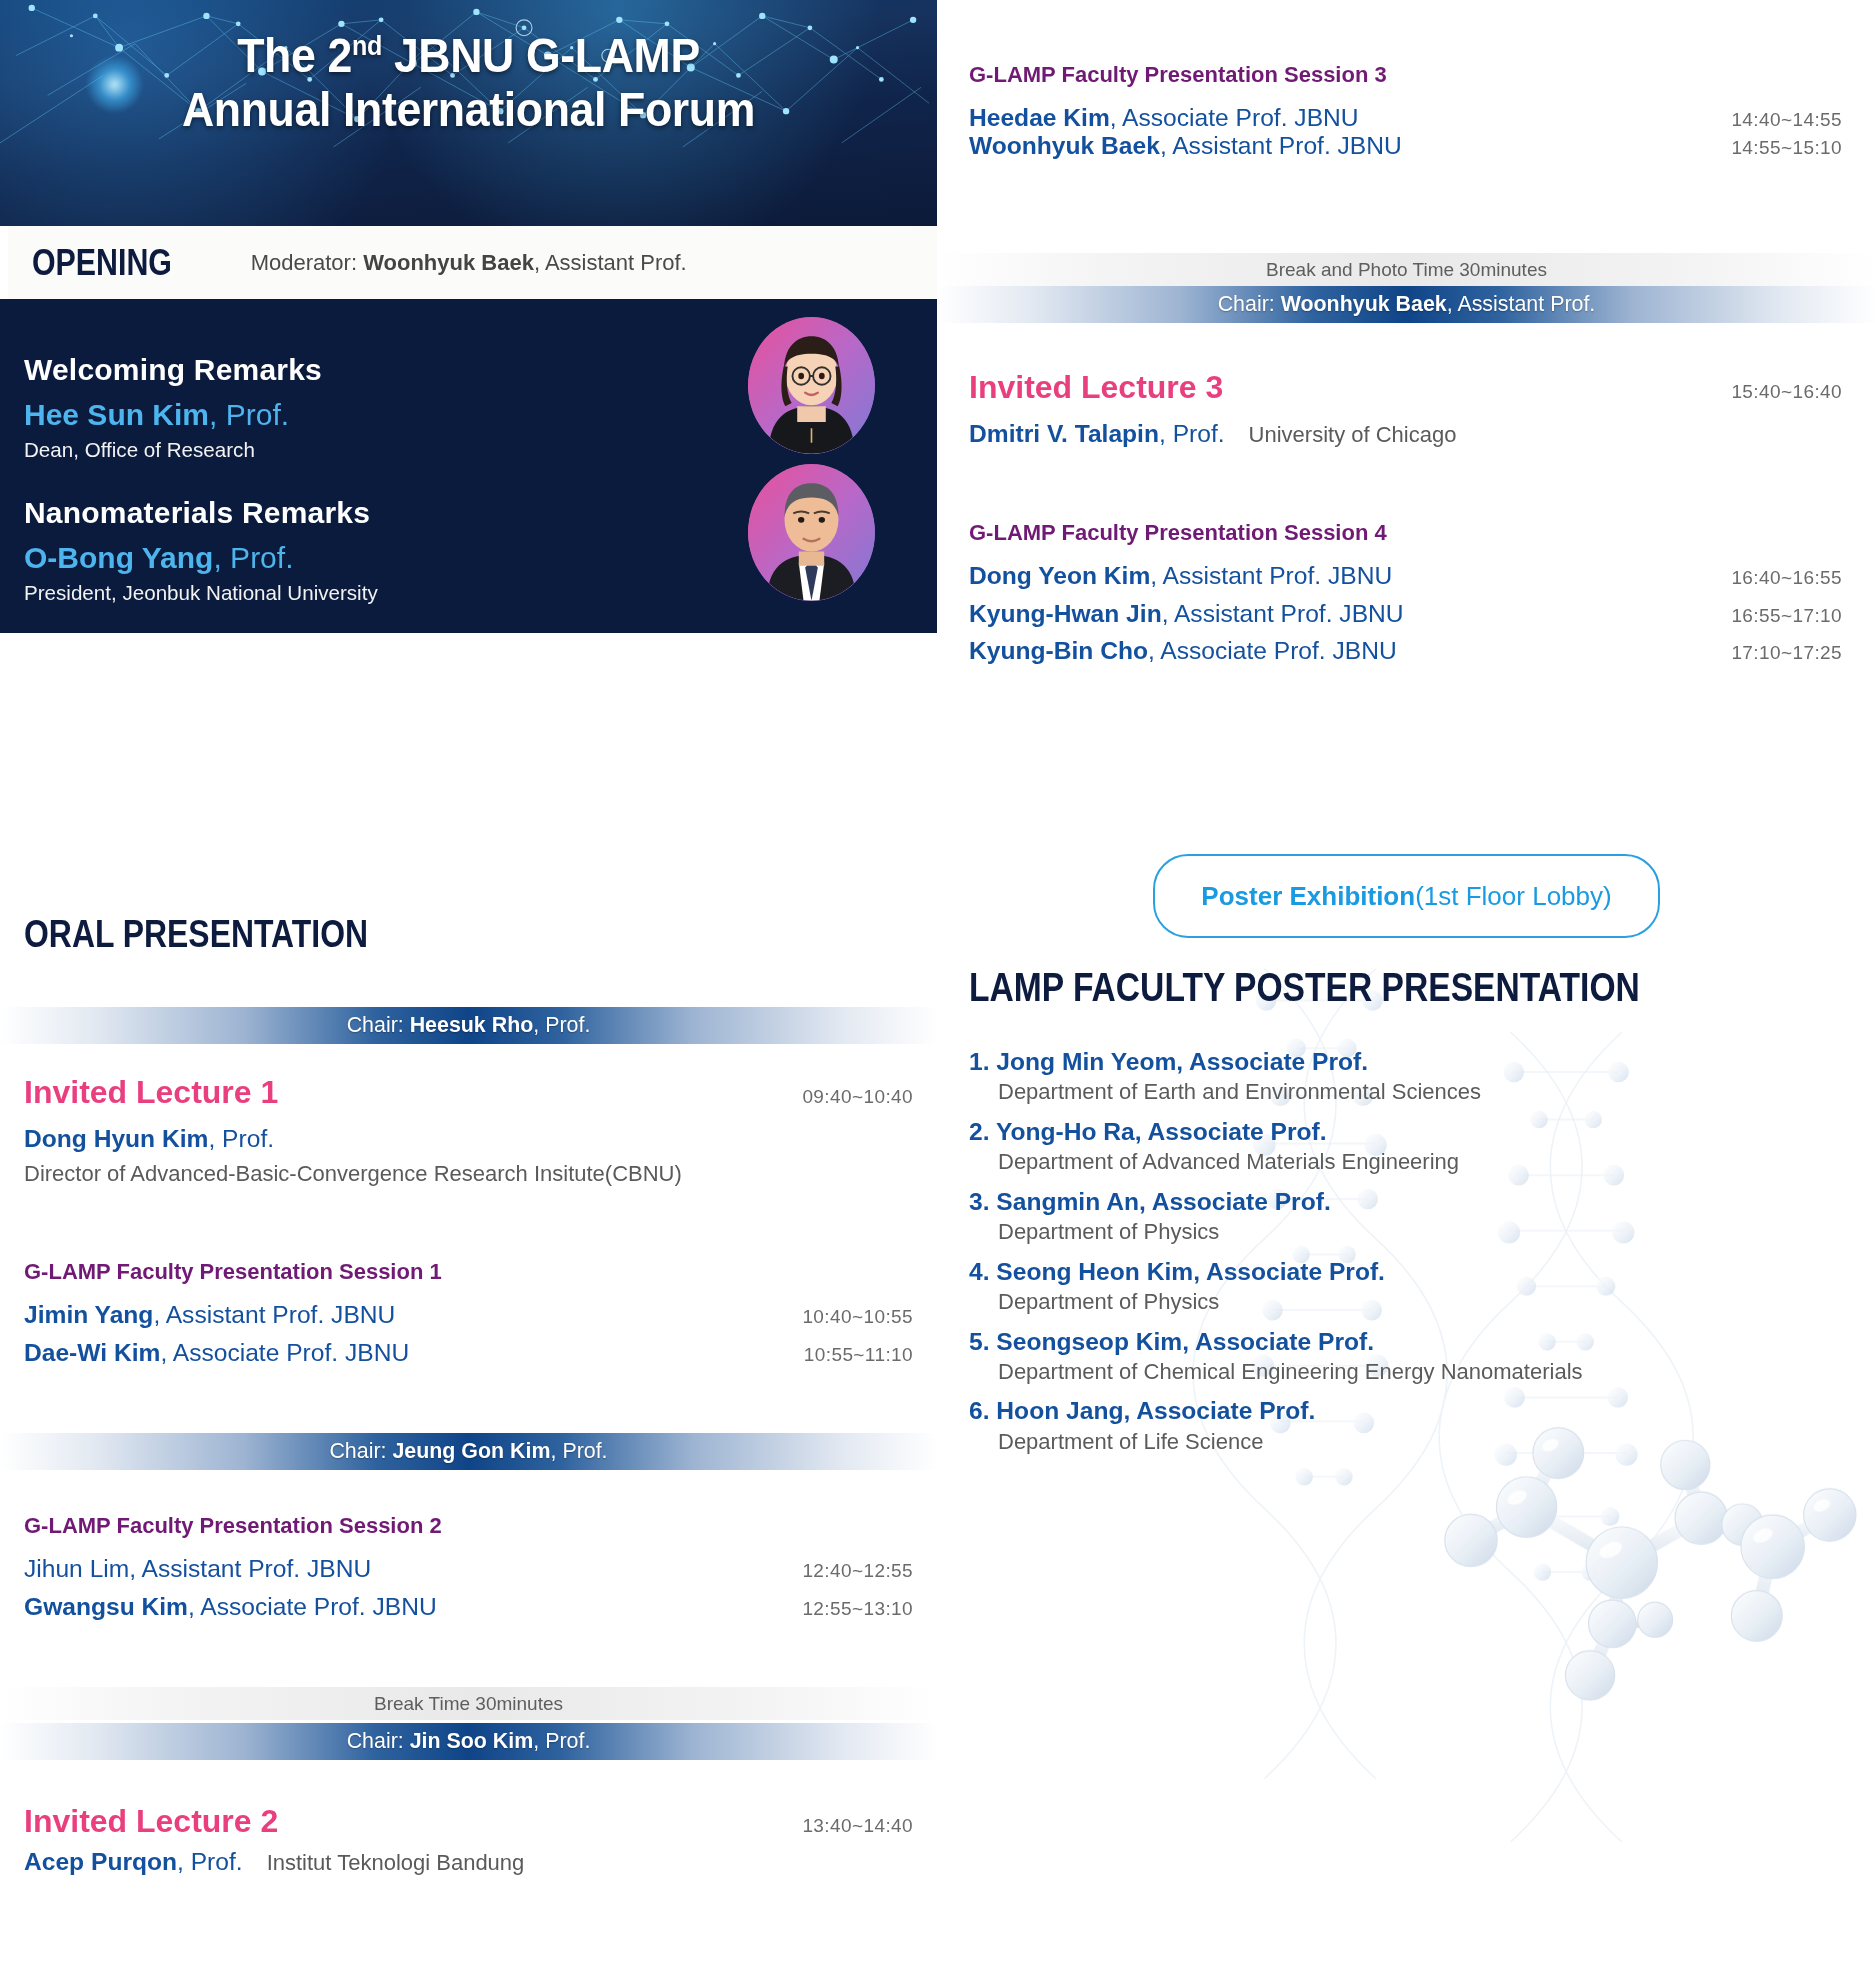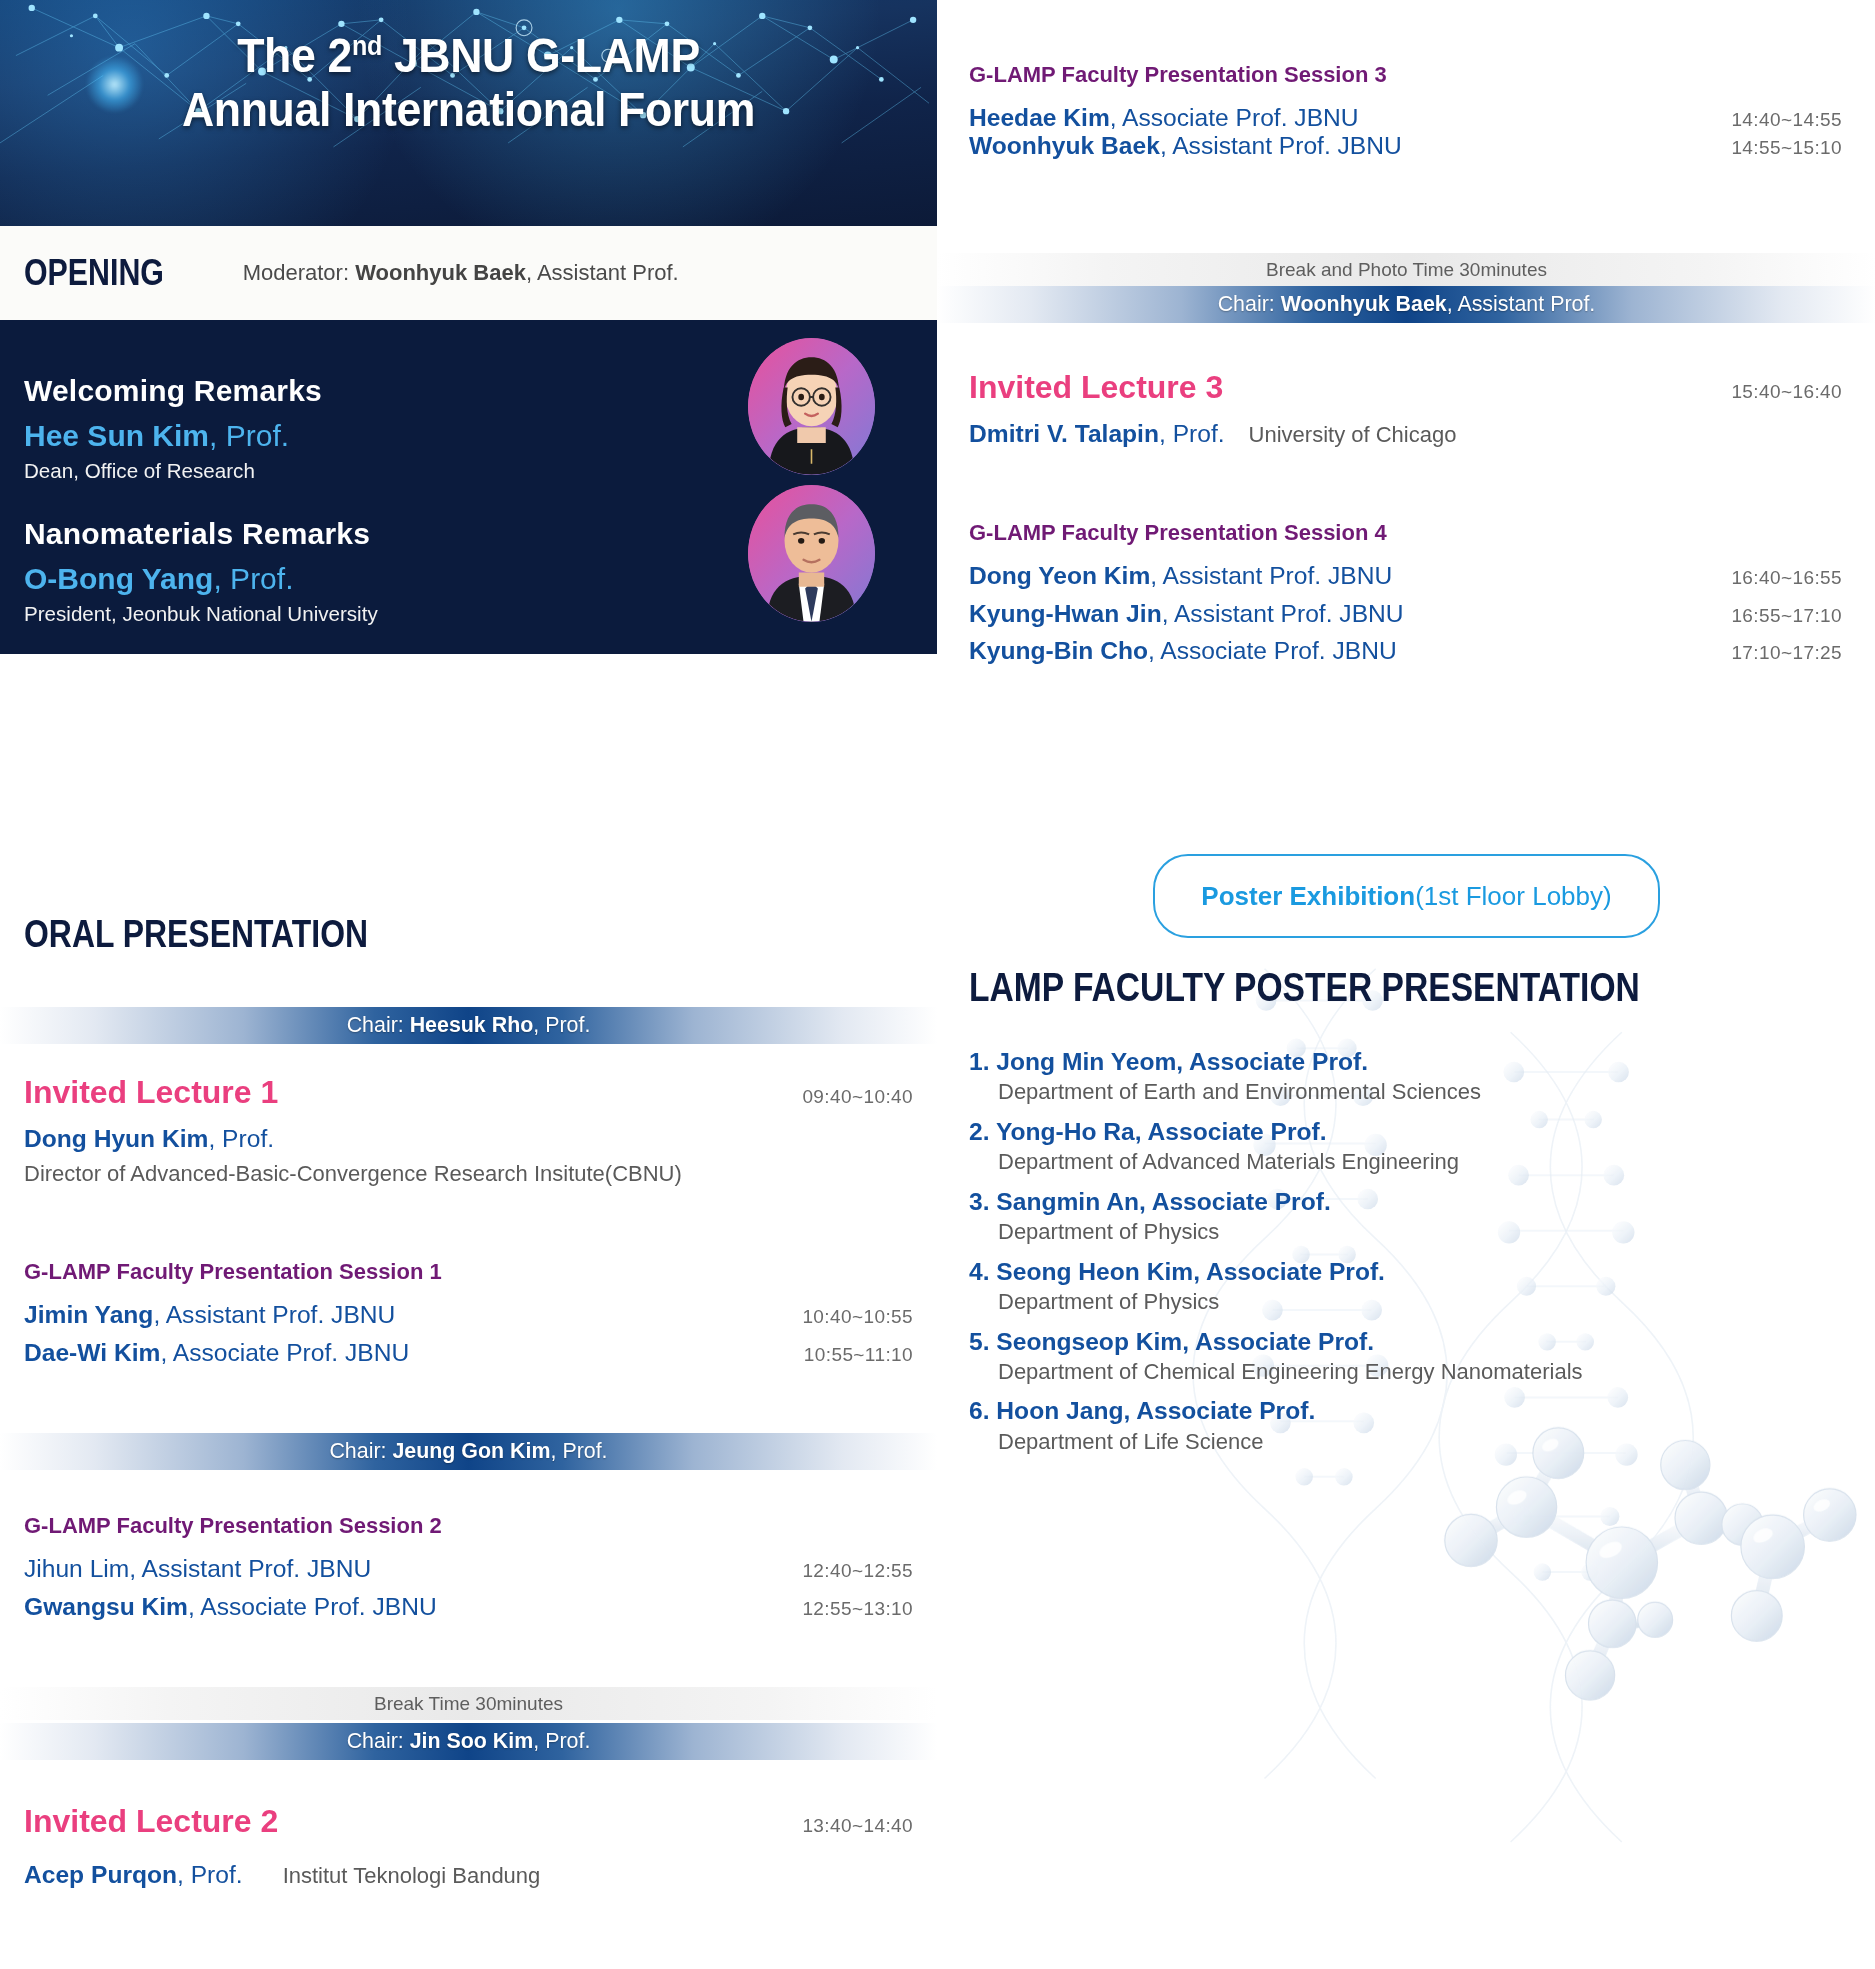--- a/index.html
+++ b/index.html
@@ -34,22 +34,22 @@
     font-family:"Liberation Sans","DejaVu Sans",sans-serif;
     font-weight:bold;font-size:48px;line-height:1.12;letter-spacing:-0.4px;
     transform:scaleX(.93);transform-origin:center;
     text-shadow:0 1.6px 5.6px rgba(0,0,0,.55);
     padding:0 32px;
   }
   .hero-title sup{font-size:27px;vertical-align:super;line-height:0;}
 
   
   .opening{
-    position:relative;width:937px;height:94px;background:#fbfbf9;
-    display:flex;align-items:center;padding-left:24px;box-sizing:border-box;
+    position:relative;width:937px;height:73px;background:#fbfbf9;
+    display:flex;align-items:center;padding-left:24px;box-sizing:border-box;margin-left:8px;
   }
   .opening-label{
     font-weight:bold;font-size:37px;color:#0d1b3e;letter-spacing:0px;
     transform:scaleX(.82);transform-origin:left center;
   }
   .opening-mod{margin-left:48px;font-size:22px;color:#4a4a4a;}
   .opening-mod b{font-weight:bold;color:#444;}
 
   
   .dark-panel{position:relative;width:937px;height:246px;background:#0b1b3d;box-sizing:border-box;}
@@ -313,21 +313,21 @@
 
     <div style="position:absolute;top:1723px;left:0;width:937px;" class="chair-bar">
       <div class="txt"><span>Chair: </span><b>Jin Soo Kim</b><span>, Prof.</span></div>
     </div>
 
     <div style="position:absolute;top:1803px;left:24px;width:889px;">
       <div class="row">
         <div class="inv-title">Invited Lecture 2</div>
         <div class="time">13:40~14:40</div>
       </div>
-      <div style="margin-top:21px;display:flex;align-items:baseline;gap:40px;">
+      <div style="margin-top:8px;display:flex;align-items:baseline;gap:24px;">
         <div class="spk"><span style="font-weight:bold">Acep Purqon</span><span>, Prof.</span></div>
         <div class="affil">Institut Teknologi Bandung</div>
       </div>
     </div>
 
   </div>
 
   <div class="col-right">
 
     <svg class="sci-bg" viewBox="0 0 880 1300">

